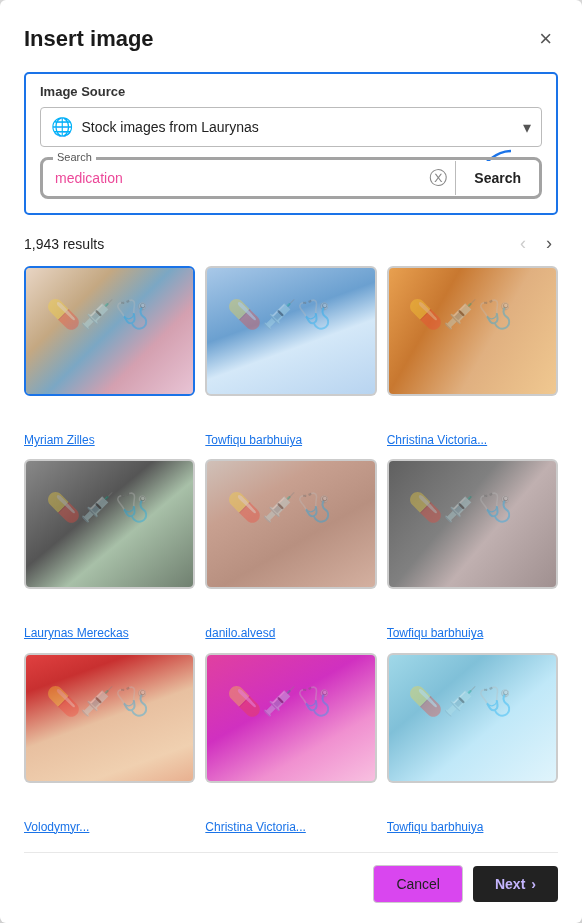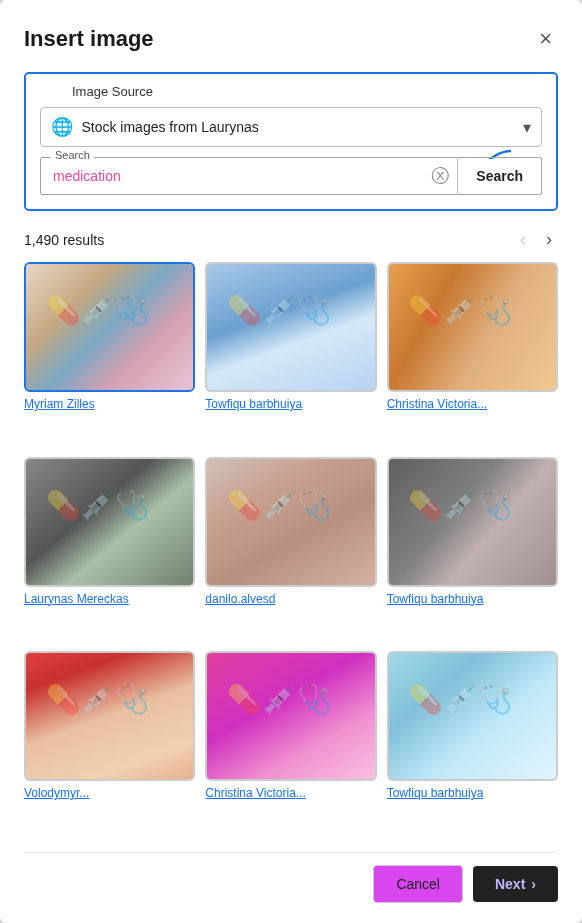--- a/index.html
+++ b/index.html
@@ -53,22 +53,21 @@
       border-radius: 5px;
       padding: 10px 14px 14px 14px;
       margin-bottom: 16px;
       position: relative;
     }
 
     .image-source-label {
       font-size: 13px;
       color: #333;
       margin-bottom: 8px;
-      font-weight: 400;
-      margin-left: 32px;
+      font-weight: 700;
     }
 
     .source-select-wrapper {
       position: relative;
       display: flex;
       align-items: center;
       border: 1px solid #bbb;
       border-radius: 4px;
       padding: 8px 10px;
       background: #fff;
@@ -86,22 +85,22 @@
       font-size: 14px;
       color: #222;
     }
 
     .chevron-down {
       font-size: 16px;
       color: #555;
     }
 
     .search-field-wrapper {
-      border: 1px solid #a3a3a3;
-      border-radius: 2px;
+      border: 3px solid #a3a3a3;
+      border-radius: 8px;
       position: relative;
     }
 
     .search-field-label {
       position: absolute;
       top: -9px;
       left: 10px;
       background: #fff;
       padding: 0 4px;
       font-size: 11px;
@@ -182,20 +181,21 @@
       display: grid;
       grid-template-columns: repeat(3, 1fr);
       gap: 10px;
       flex: 1;
     }
 
     .image-item {
       display: flex;
       flex-direction: column;
       cursor: pointer;
+      gap: 32px;
     }
 
     .image-thumb {
       width: 100%;
       height: 130px;
       border-radius: 6px;
       overflow: hidden;
       background: #ccc;
       border: 2px solid transparent;
     }
@@ -322,21 +322,21 @@
       <span class="search-field-label">Search</span>
       <div class="search-row">
         <input class="search-input" type="text" value="medication" placeholder="Search" style="">
         <button class="clear-btn">ⓧ</button>
         <button class="search-btn">Search</button>
       </div>
     </div>
   </div>
 
   <div class="results-bar">
-    <span class="results-count">1,490 results</span>
+    <span class="results-count">1,943 results</span>
     <div class="pagination-arrows">
       <button class="page-arrow disabled">‹</button>
       <button class="page-arrow">›</button>
     </div>
   </div>
 
   <div class="image-grid" id="image-grid">
   <div class="image-item selected">
         <div class="image-thumb">
           <div class="image-thumb-inner img-pills img-1"></div>

